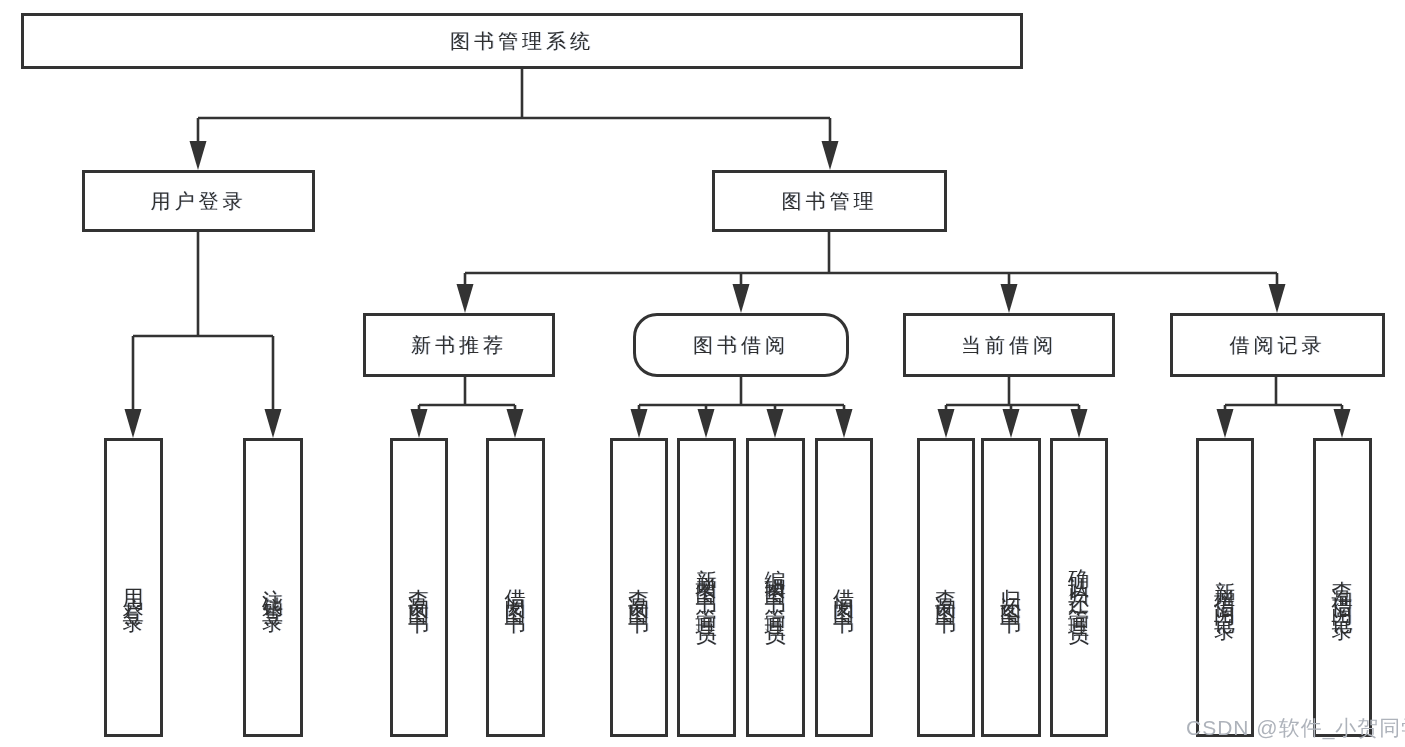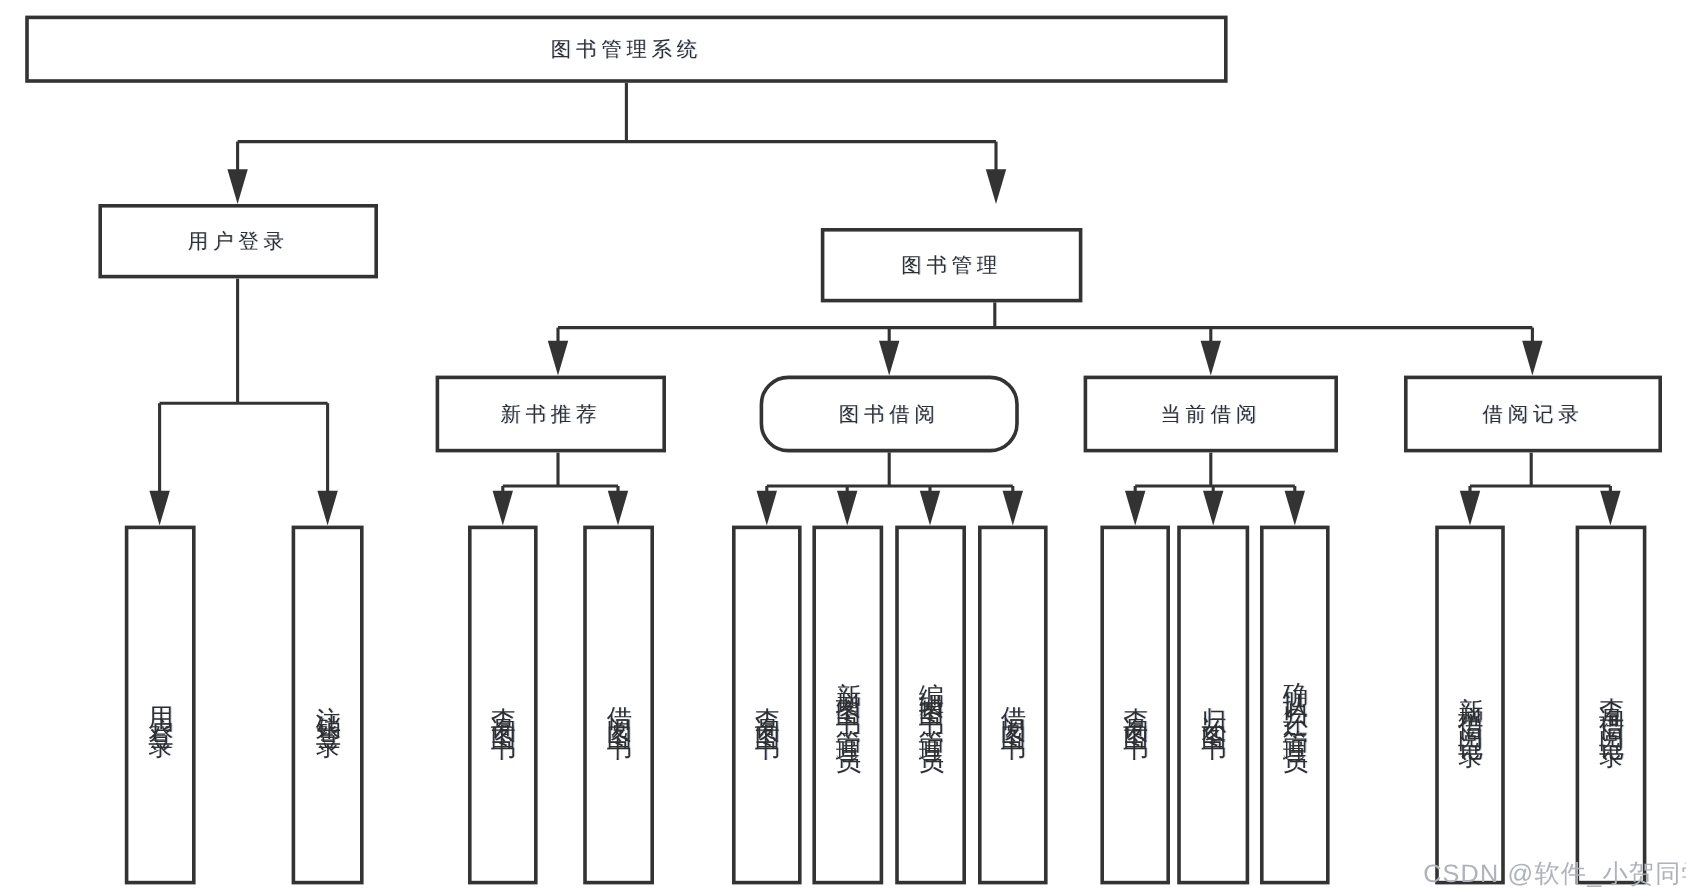--- a/index.html
+++ b/index.html
@@ -17,37 +17,37 @@
     box-sizing: border-box;
     background: #ffffff;
     border: 3px solid #333333;
     display: flex;
     align-items: center;
     justify-content: center;
     color: #2f2f2f;
     z-index: 2;
   }
   .hlabel {
-    font-size: 17px;
+    font-size: 20px;
     letter-spacing: 4px;
     white-space: nowrap;
     text-shadow: 1px 0 0 rgba(90,130,200,0.25);
   }
   .vtext {
     writing-mode: vertical-rl;
     text-orientation: mixed;
     font-size: 21px;
     line-height: 1.1;
     letter-spacing: 8px;
     text-shadow: 1px 0 0 rgba(90,130,200,0.25);
   }
   
   .n-root           { left: 21px;   top: 13px;  width: 1002px; height: 56px; }
   .n-user-login     { left: 82px;   top: 170px; width: 233px;  height: 62px; }
-  .n-book-mgmt      { left: 684px;  top: 170px; width: 218px;  height: 62px; margin-top: 20px; }
+  .n-book-mgmt      { left: 712px;  top: 170px; width: 235px;  height: 62px; }
   .n-new-book-rec   { left: 363px;  top: 313px; width: 192px;  height: 64px; justify-content: center; }
   .n-book-borrow    { left: 633px;  top: 313px; width: 216px;  height: 64px; border-radius: 24px; }
   .n-current-borrow { left: 903px;  top: 313px; width: 212px;  height: 64px; }
   .n-borrow-records { left: 1170px; top: 313px; width: 215px;  height: 64px; }
   .n-leaf-login          { left: 104px;  top: 438px; width: 59px; height: 299px; }
   .n-leaf-logout         { left: 243px;  top: 438px; width: 60px; height: 299px; }
   .n-leaf-rec-query      { left: 390px;  top: 438px; width: 58px; height: 299px; }
   .n-leaf-rec-borrow     { left: 486px;  top: 438px; width: 59px; height: 299px; }
   .n-leaf-bb-query       { left: 610px;  top: 438px; width: 58px; height: 299px; }
   .n-leaf-bb-add         { left: 677px;  top: 438px; width: 59px; height: 299px; }

